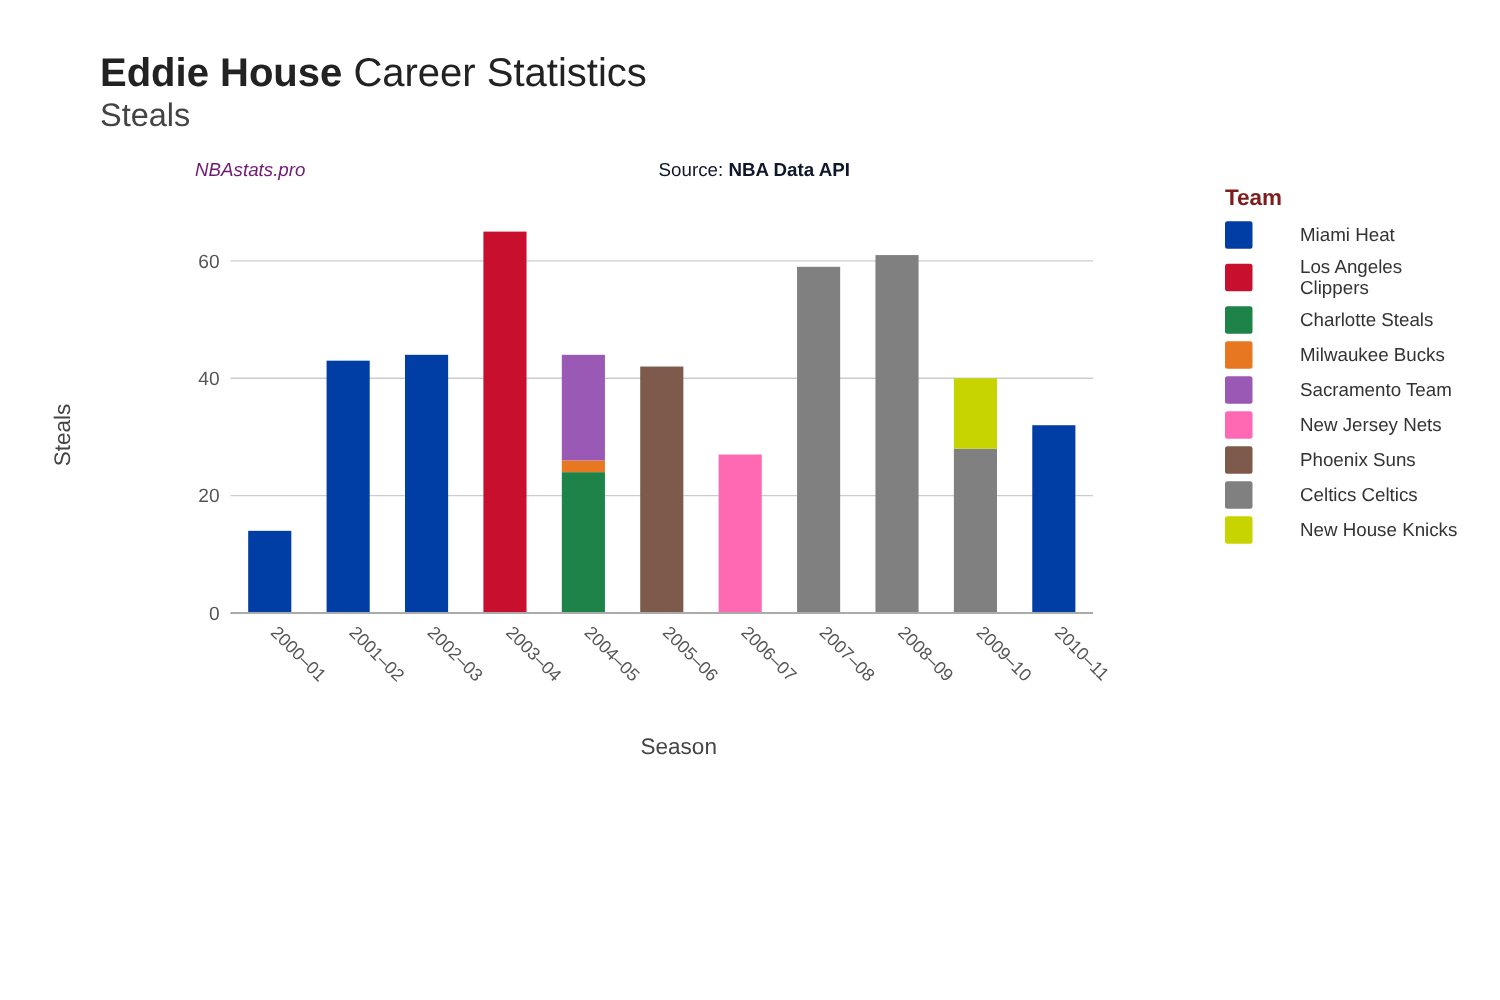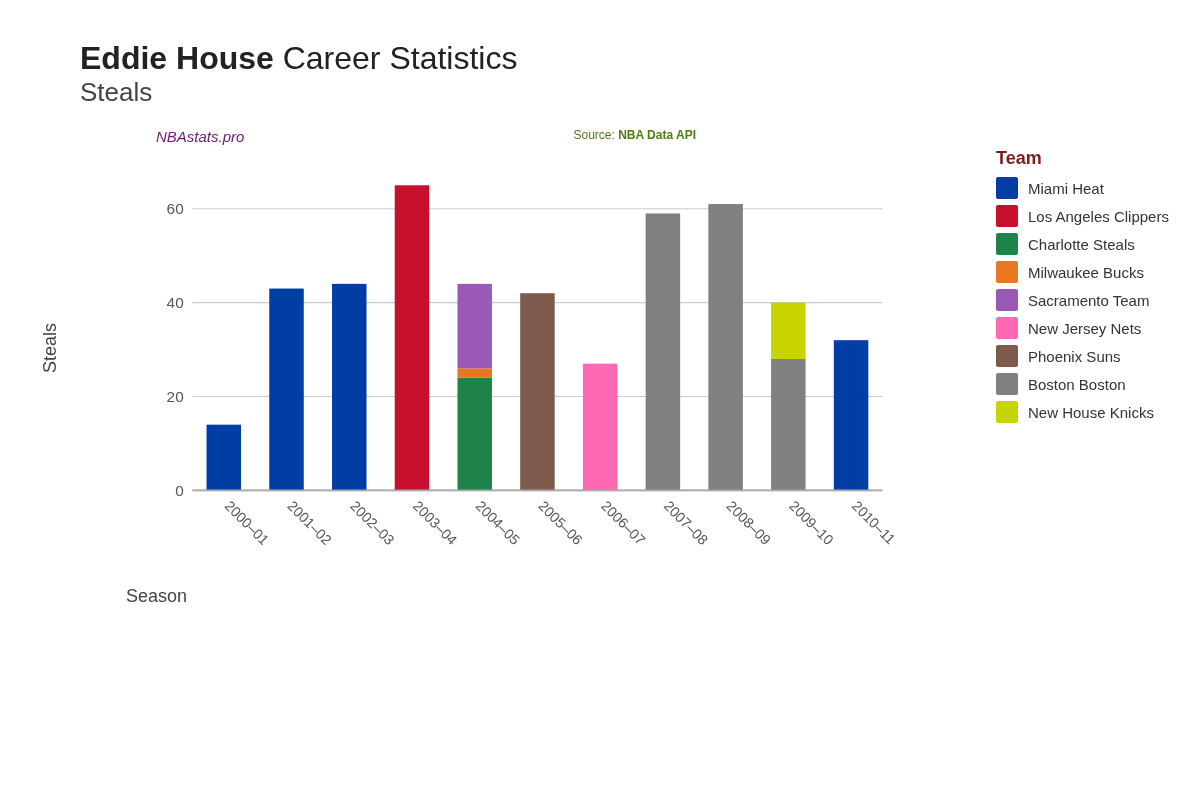--- a/index.html
+++ b/index.html
@@ -7,21 +7,21 @@
       background: #fff;
       font-family: Arial, sans-serif;
       width: 1200px;
       height: 800px;
       overflow: hidden;
       position: relative;
     }
     .chart-container {
       width: 1200px;
       height: 800px;
-      padding: 40px 4px 20px 40px;
+      padding: 40px 20px 20px 40px;
       position: relative;
     }
     .title-area {
       margin-bottom: 10px;
       margin-left: 40px;
     }
     .main-title {
       font-size: 32px;
       color: #222;
     }
@@ -64,22 +64,22 @@
       top: 10px;
       font-style: italic;
       font-size: 15px;
       color: #701a75;
       margin-left: 40px;
     }
     .source-text {
       position: absolute;
       right: 280px;
       top: 10px;
-      font-size: 12px;
-      color: #4d7c0f;
+      font-size: 15px;
+      color: #0f172a;
     }
     .source-text strong {
       font-weight: 900;
     }
     svg.chart-svg {
       width: 100%;
       height: 460px;
       overflow: visible;
     }
     .legend {
@@ -101,22 +101,24 @@
     .legend-swatch {
       width: 22px;
       height: 22px;
       margin-right: 10px;
       flex-shrink: 0;
       border-radius: 2px;
     }
     .legend-label {
       font-size: 15px;
       color: #333;
+      margin-left: 28px;
     }
     .x-axis-label {
+      text-align: center;
       font-size: 18px;
       color: #444;
       margin-top: 4px;
       margin-left: 60px;
     }
   </style>
 </head>
 <body>
 
 <div class="chart-container">
@@ -197,21 +199,21 @@
             <div class="legend-item">
               <div class="legend-swatch" style="background:#FF69B4"></div>
               <span class="legend-label">New Jersey Nets</span>
             </div>
             <div class="legend-item">
               <div class="legend-swatch" style="background:#7D5A4B"></div>
               <span class="legend-label">Phoenix Suns</span>
             </div>
             <div class="legend-item">
               <div class="legend-swatch" style="background:#808080"></div>
-              <span class="legend-label">Boston Boston</span>
+              <span class="legend-label">Celtics Celtics</span>
             </div>
             <div class="legend-item">
               <div class="legend-swatch" style="background:#C8D400"></div>
               <span class="legend-label">New House Knicks</span>
             </div>
           </div>
       </div>
     </div>
   </div>
 </div>

